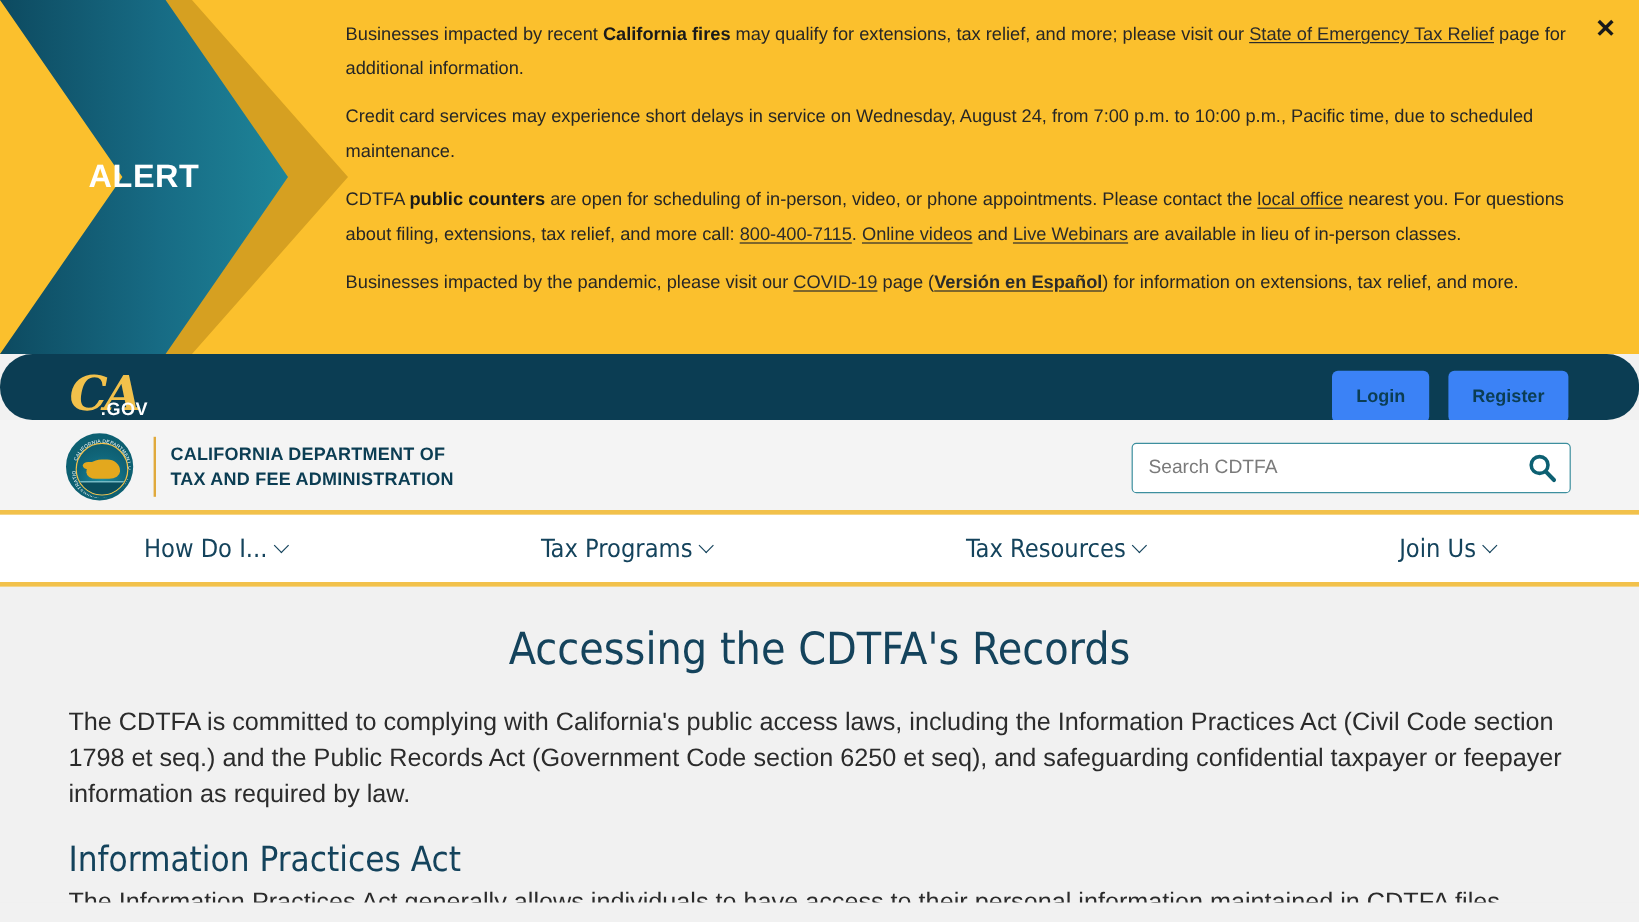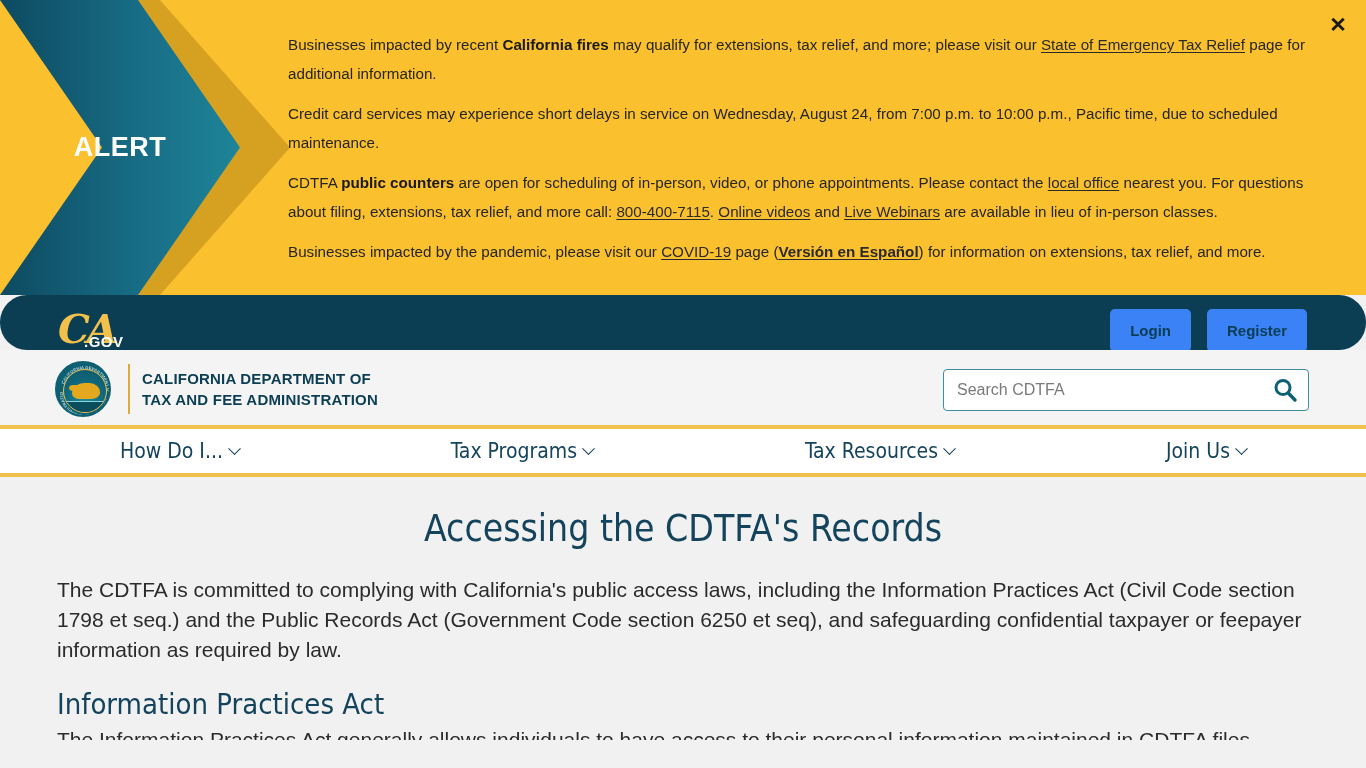--- a/index.html
+++ b/index.html
@@ -49,21 +49,20 @@
     z-index: 5;
   }
   .alert-body {
     position: absolute;
     left: 288px; top: 0;
     width: 1078px; height: 295px;
     padding: 14px 54px 10px 0;
     color: #262626;
     font-size: 15.2px;
     line-height: 29px;
-    margin-top: 16px;
   }
   .alert-body p { margin-bottom: 11px; }
   .alert-body a {
     color: #2b2b2b;
     text-decoration: underline;
     text-underline-offset: 2px;
   }
   .alert-body b { font-weight: bold; color: #1a1a1a; }
   .alert-close {
     position: absolute;
@@ -217,21 +216,21 @@
     right: 6px; top: 4px;
     width: 36px; height: 34px;
     background: none; border: none;
     cursor: pointer;
     display: flex; align-items: center; justify-content: center;
   }
 
   
   .main-nav {
     position: relative;
-    width: 1366px; height: 48px;
+    width: 1366px; height: 60px;
     background: #ffffff;
     border-bottom: 4px solid #f2c14b;
     display: flex;
     align-items: center;
   }
   .nav-items {
     display: flex;
     width: 1366px;
     padding: 0 120px 0 120px;
     justify-content: space-between;

